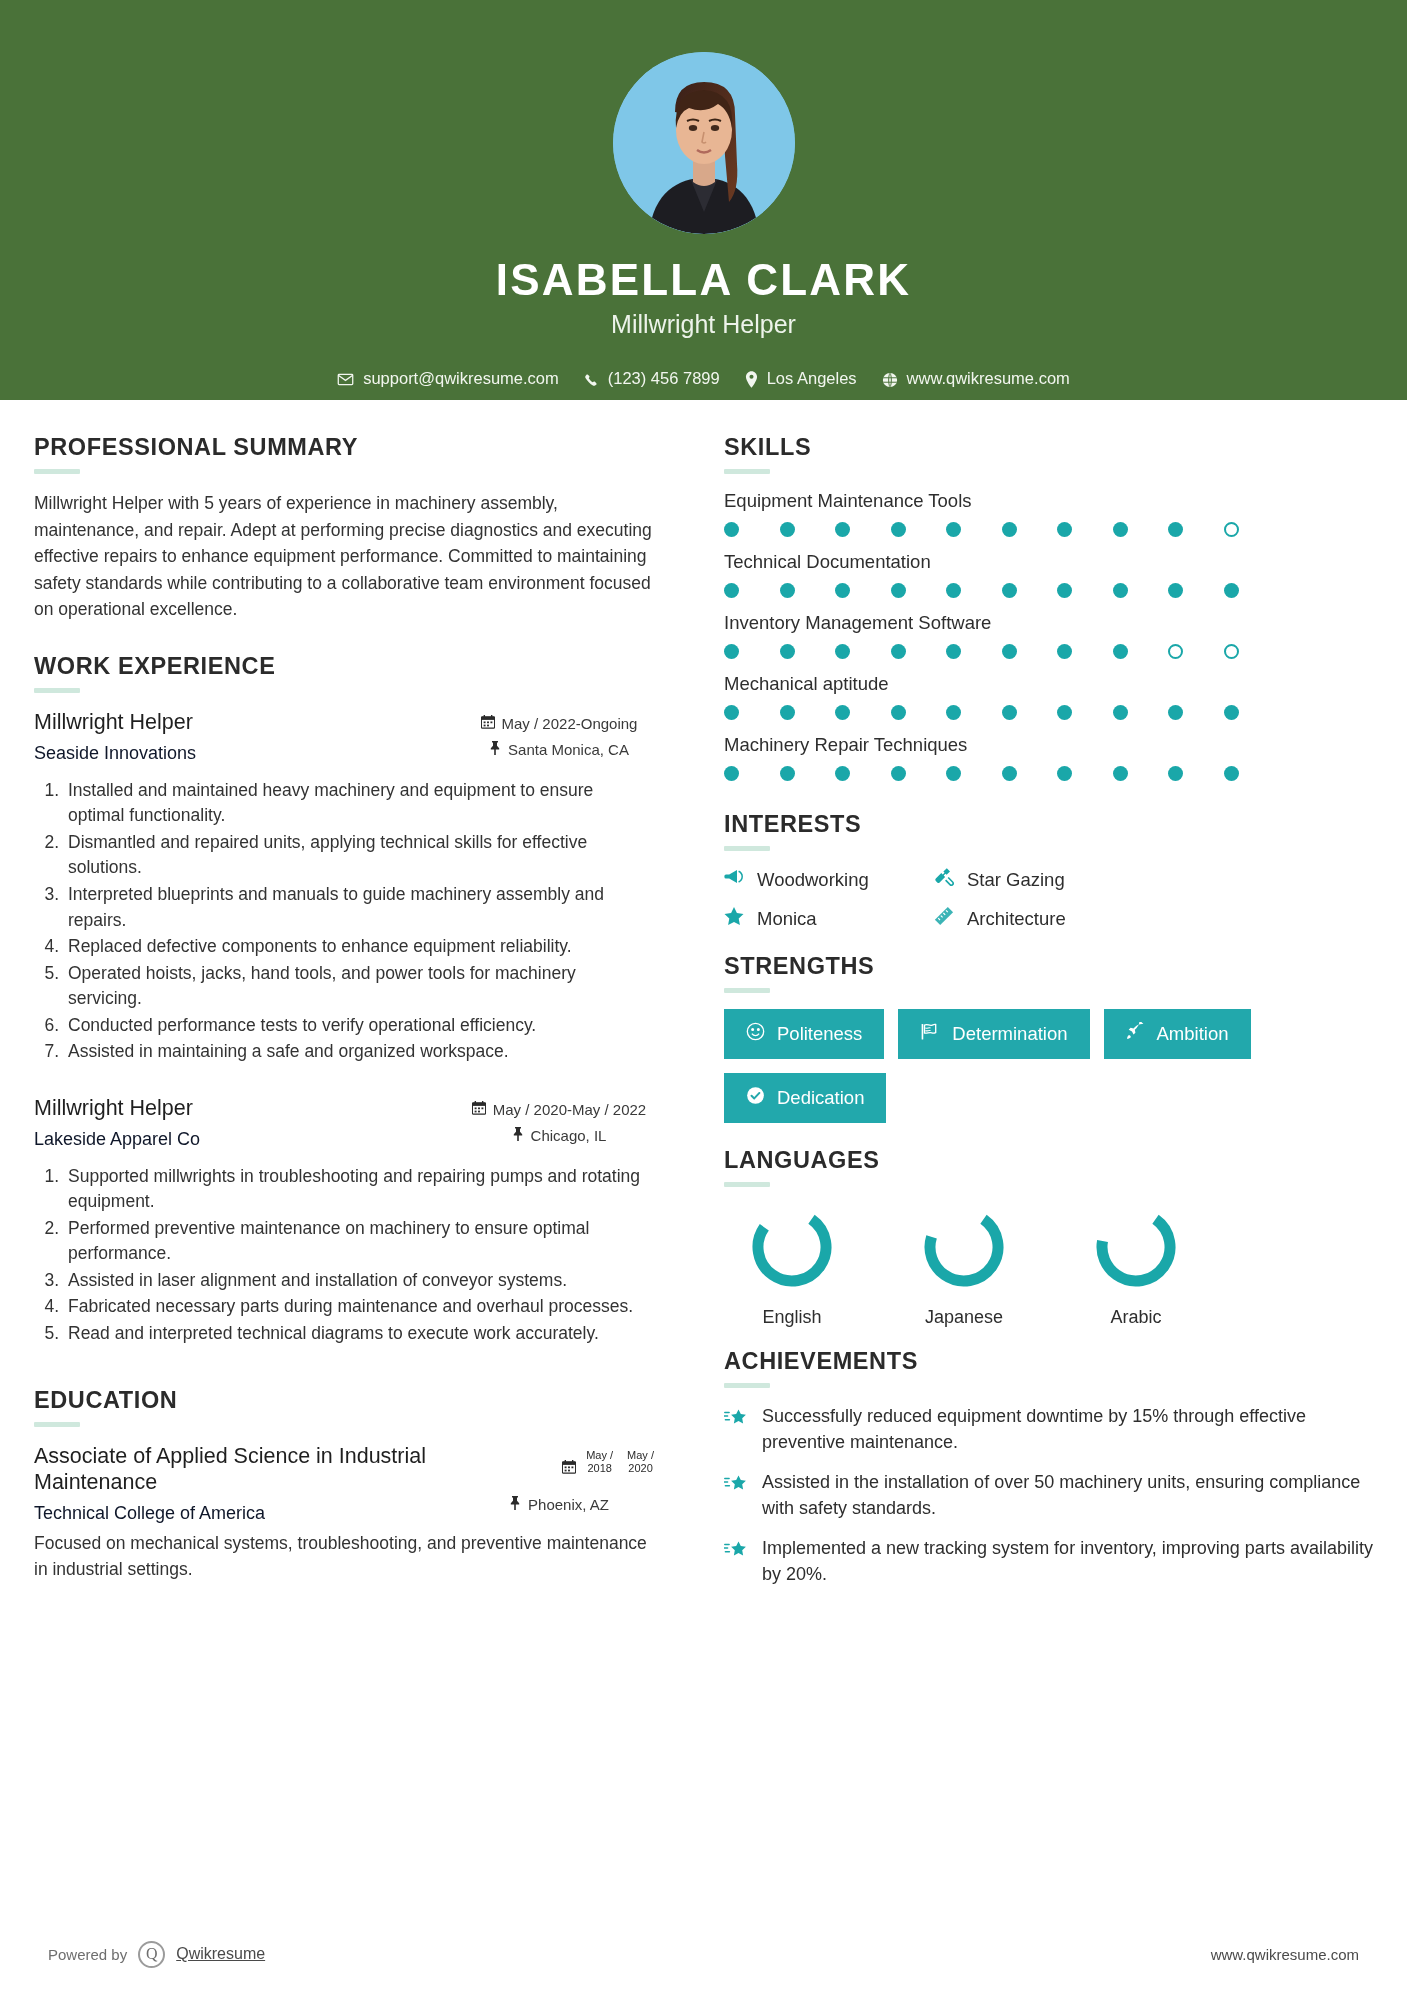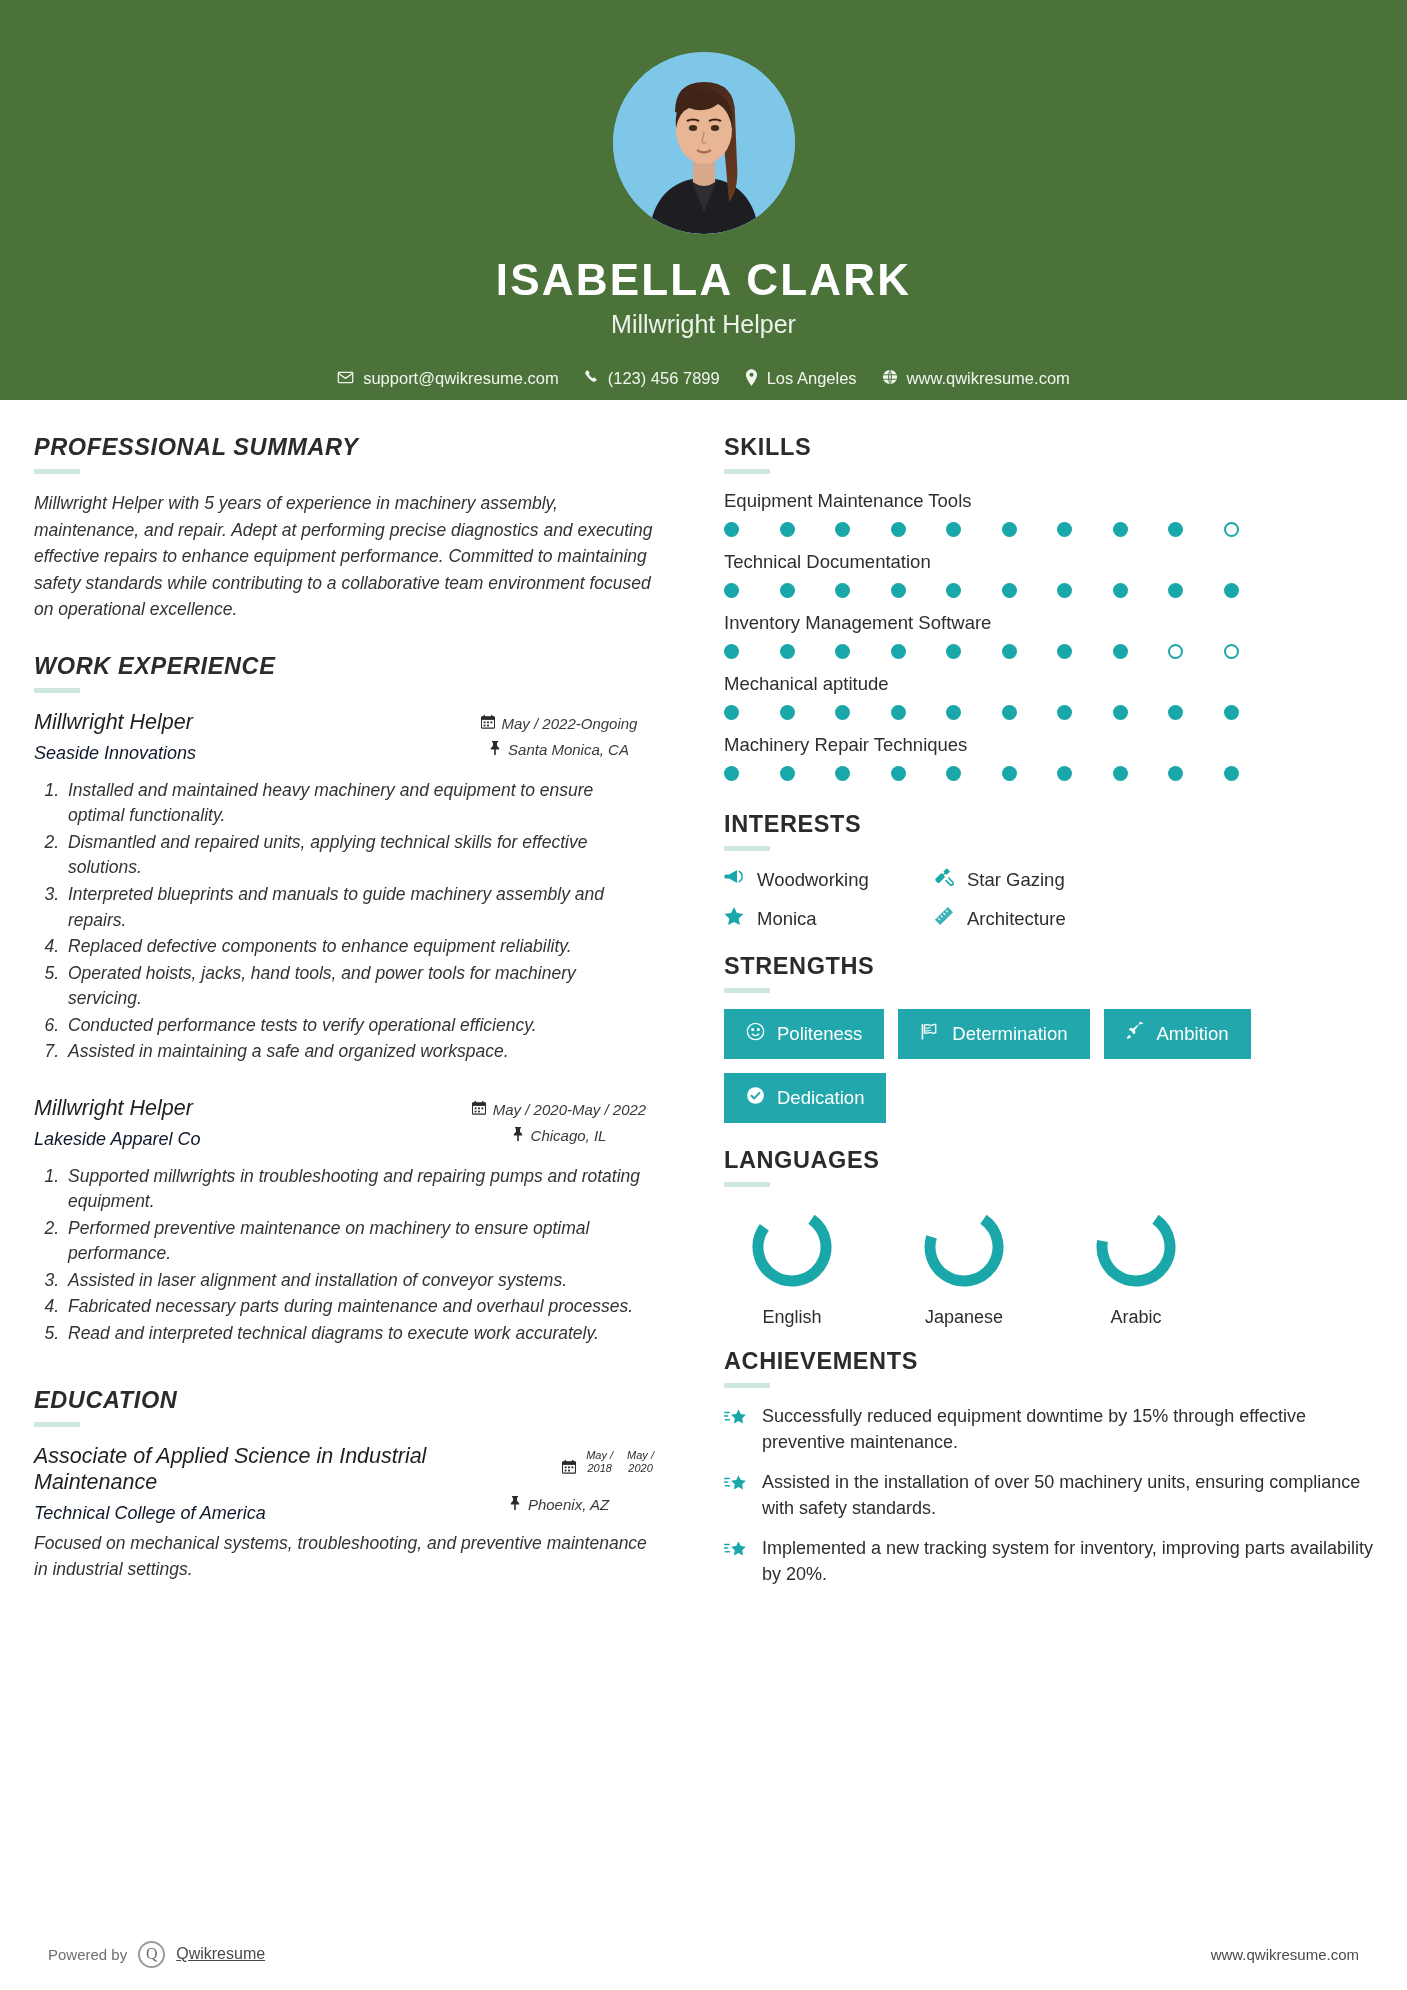--- a/index.html
+++ b/index.html
@@ -43,30 +43,30 @@
   }
   .contact-row {
     margin-top: 30px;
     display: flex;
     justify-content: center;
     align-items: center;
     gap: 7px;
     color: #f2f6ef;
     font-size: 16.5px;
   }
-  .contact-item { display: flex; align-items: flex-start; gap: 9px; padding: 0 9px; }
+  .contact-item { display: flex; align-items: flex-end; gap: 9px; padding: 0 9px; }
   .contact-item svg { display: block; }
 
   
   .content {
     display: flex;
     padding: 34px 34px 0 34px;
     gap: 22px;
   }
-  .col-left { width: 620px; flex: none; font-style: italic; }
+  .col-left { width: 620px; flex: none; }
   .col-right { width: 700px; flex: none; padding-left: 48px; }
 
   .section { margin-bottom: 4px; }
   .section-title {
     font-size: 23.5px;
     font-weight: bold;
     letter-spacing: 0.6px;
     color: #2b2b2b;
     text-transform: uppercase;
   }

